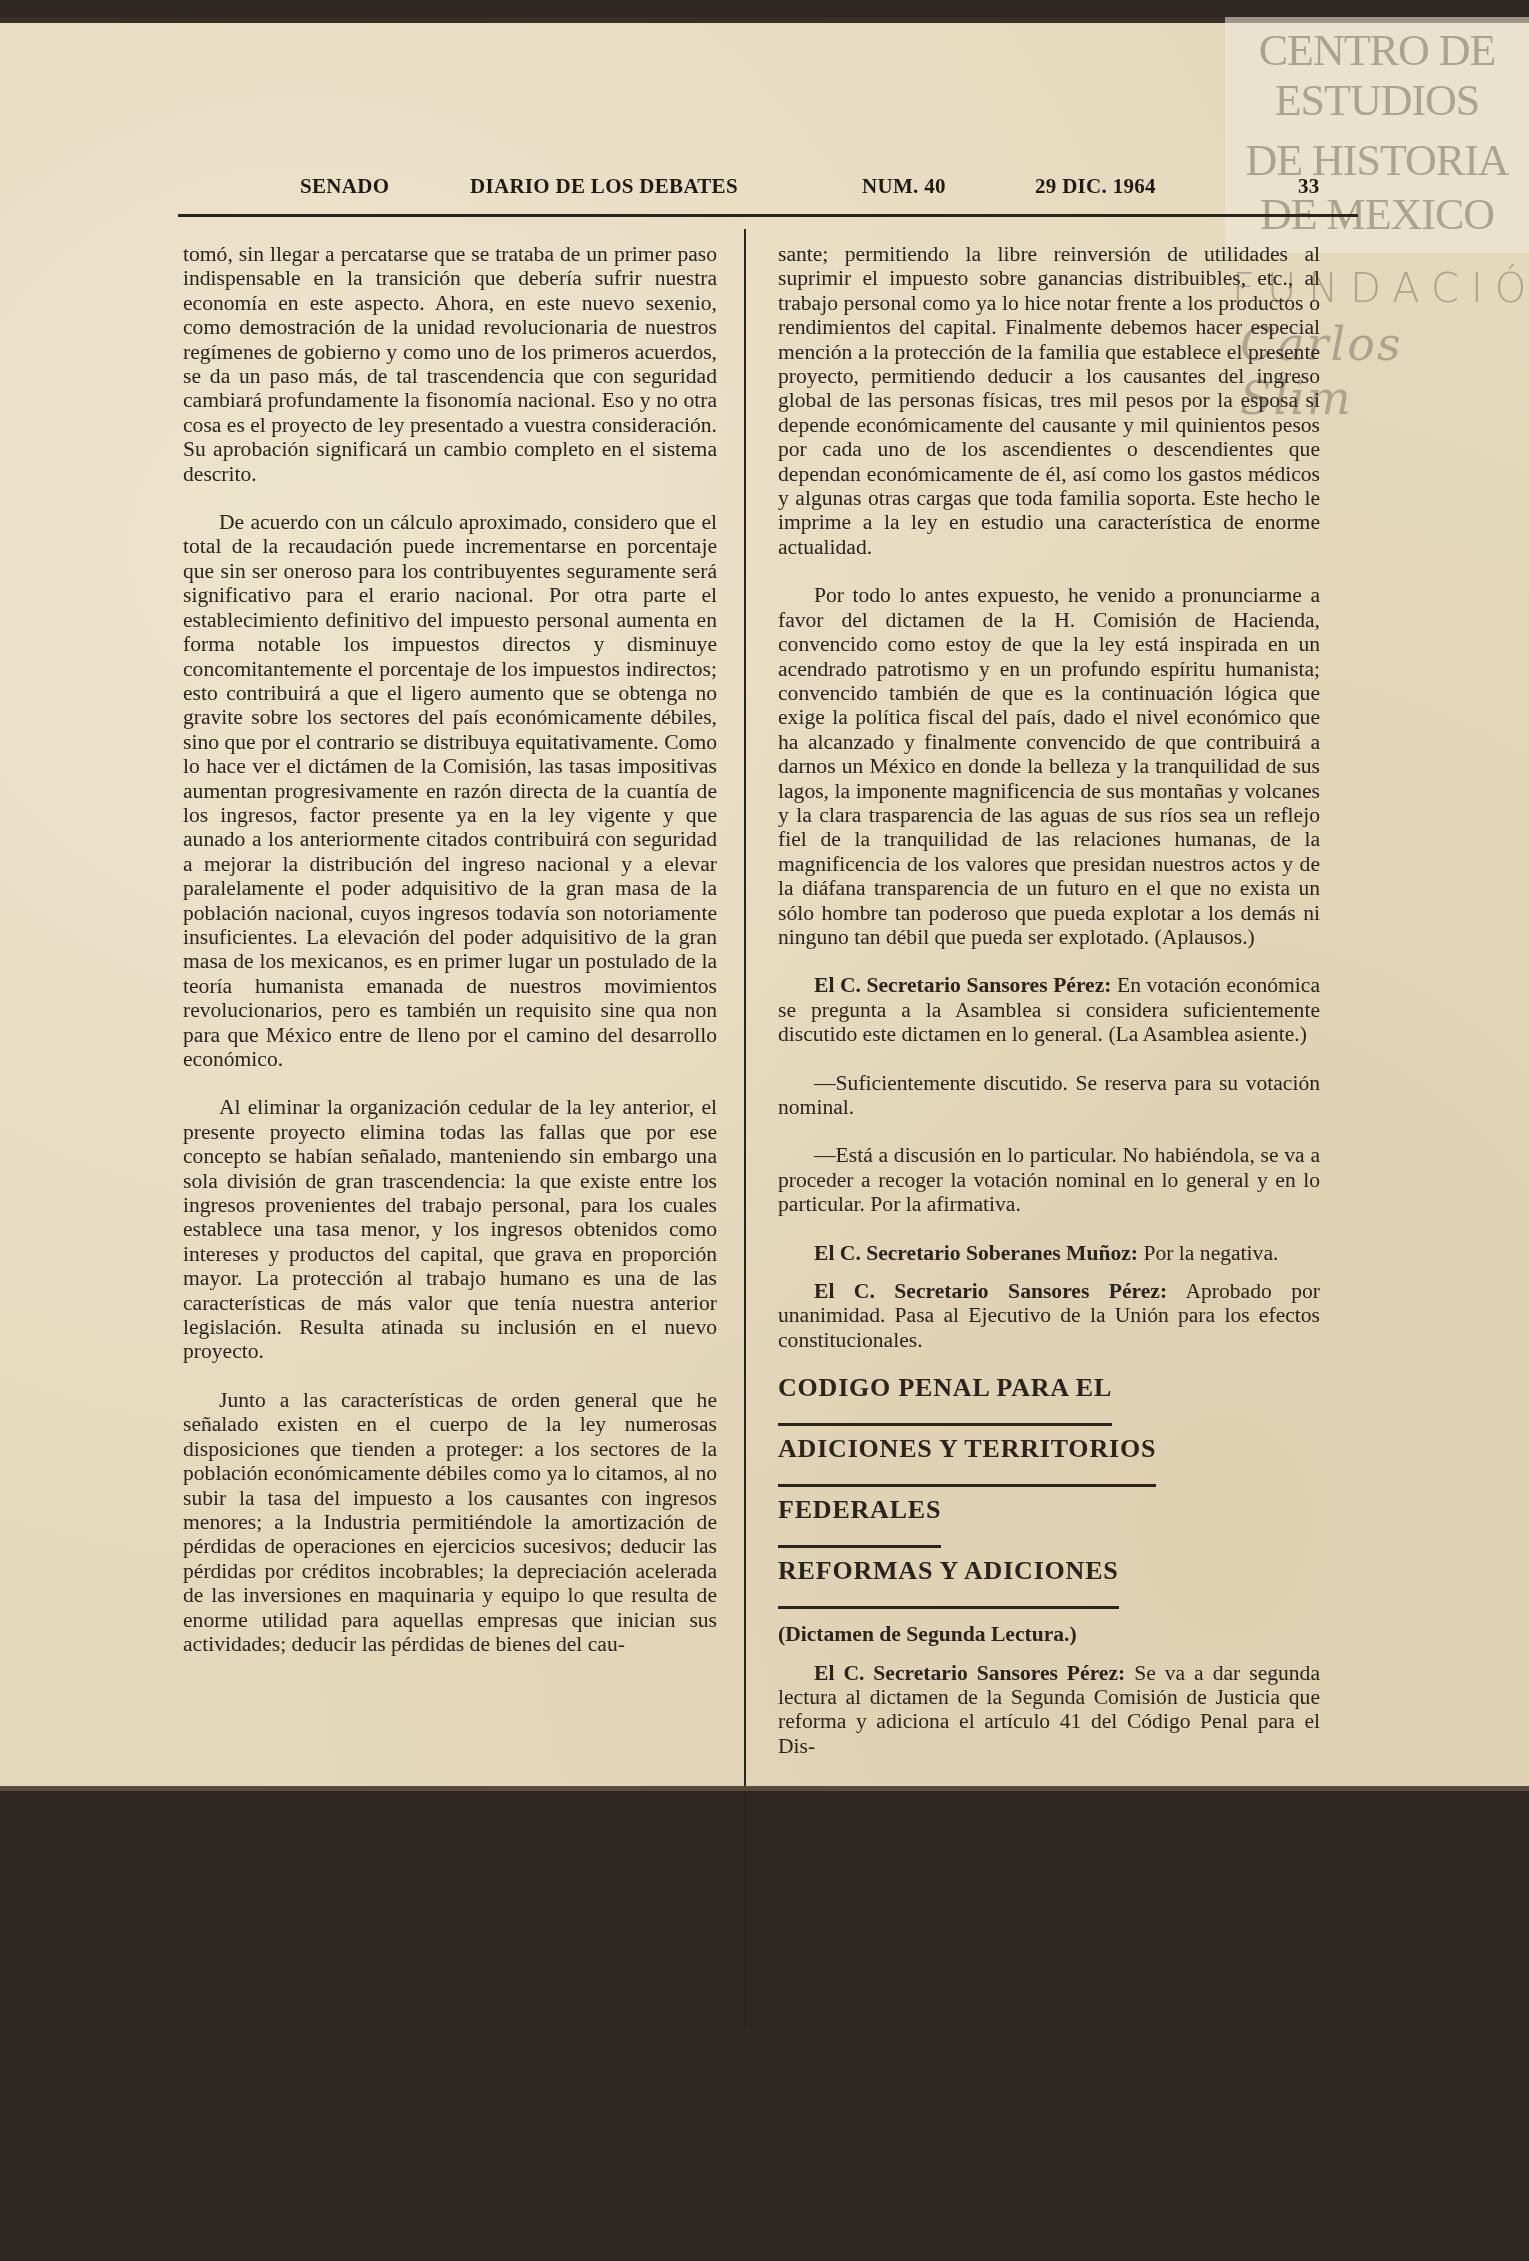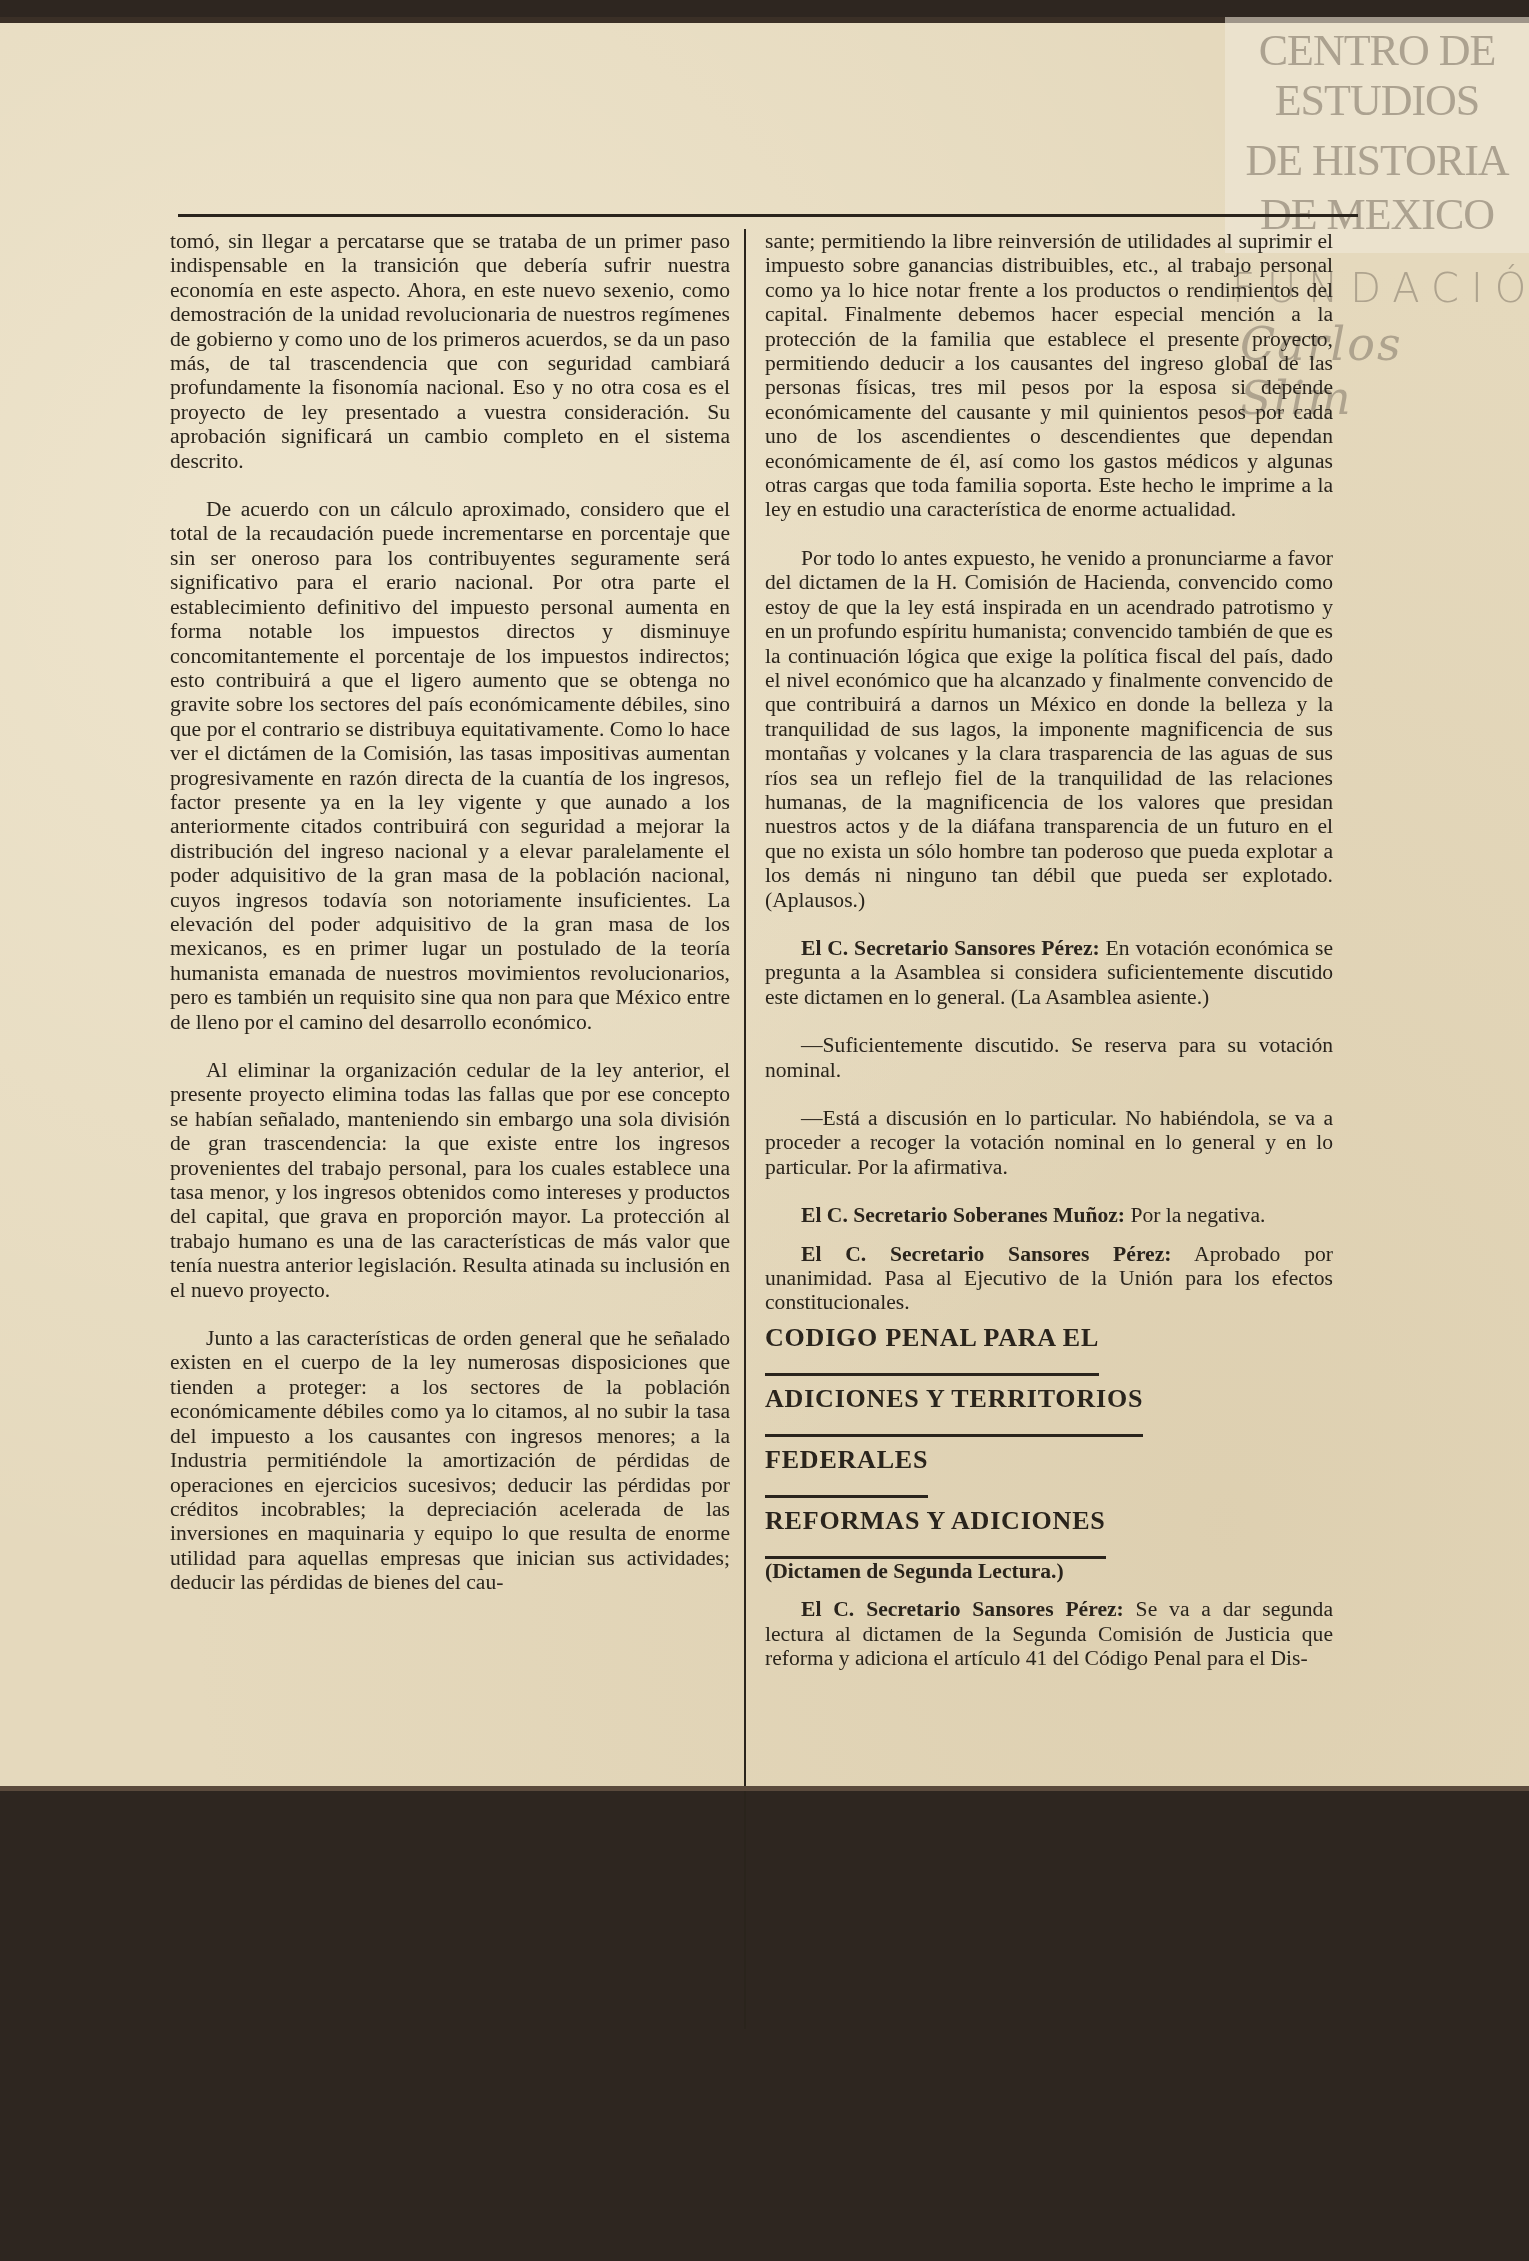--- a/index.html
+++ b/index.html
@@ -49,21 +49,21 @@
     position: absolute; left: 178px; top: 197px; width: 1180px; height: 3px;
     background: #2a241c;
   }
   .col {
     position: absolute; top: 212px;
     font-family: "Liberation Serif", serif; font-size: 21.6px; line-height: 24.4px;
     color: #2a241c; text-align: justify; hyphens: manual;
   }
   .col-left { left: 170px; width: 560px; }
   .col-right { left: 765px; width: 568px; }
-  .col p { margin: 0; }
+  .col p { margin: 13px; }
   .col p.indent { text-indent: 36px; }
   .col p.gap { margin-top: 24px; }
   .col-divider {
     position: absolute; left: 744px; top: 212px; width: 2px; height: 1800px;
     background: #2a241c;
   }
   .speaker { font-weight: bold; }
   .centered { text-align: center; }
   .section-title {
     font-family: "Liberation Serif", serif; font-weight: bold; font-size: 26px;
@@ -81,20 +81,27 @@
   <div class="page-edge-top"></div>
 
   <div class="watermark-panel"></div>
   <div class="watermark-line" style="top:12px">CENTRO DE</div>
   <div class="watermark-line" style="top:62px">ESTUDIOS</div>
   <div class="watermark-line" style="top:122px">DE HISTORIA</div>
   <div class="watermark-line" style="top:176px">DE MEXICO</div>
   <div class="wm-fundacion">FUNDACIÓN</div>
   <div class="wm-signature">Carlos Slim</div>
 
+  <div class="header">
+    <span style="left:0px">SENADO</span>
+    <span style="left:170px">DIARIO DE LOS DEBATES</span>
+    <span style="left:562px">NUM. 40</span>
+    <span style="left:735px">29 DIC. 1964</span>
+    <span style="left:998px">33</span>
+  </div>
   <div class="header-rule"></div>
 
   <div class="col col-left">
     <p>tomó, sin llegar a percatarse que se trataba de un primer paso indispensable en la transición que debería sufrir nuestra economía en este aspecto. Ahora, en este nuevo sexenio, como demostración de la unidad revolucionaria de nuestros regímenes de gobierno y como uno de los primeros acuerdos, se da un paso más, de tal trascendencia que con seguridad cambiará profundamente la fisonomía nacional. Eso y no otra cosa es el proyecto de ley presentado a vuestra consideración. Su aprobación significará un cambio completo en el sistema descrito.</p>
     <p class="indent gap">De acuerdo con un cálculo aproximado, considero que el total de la recaudación puede incrementarse en porcentaje que sin ser oneroso para los contribuyentes seguramente será significativo para el erario nacional. Por otra parte el establecimiento definitivo del impuesto personal aumenta en forma notable los impuestos directos y disminuye concomitantemente el porcentaje de los impuestos indirectos; esto contribuirá a que el ligero aumento que se obtenga no gravite sobre los sectores del país económicamente débiles, sino que por el contrario se distribuya equitativamente. Como lo hace ver el dictámen de la Comisión, las tasas impositivas aumentan progresivamente en razón directa de la cuantía de los ingresos, factor presente ya en la ley vigente y que aunado a los anteriormente citados contribuirá con seguridad a mejorar la distribución del ingreso nacional y a elevar paralelamente el poder adquisitivo de la gran masa de la población nacional, cuyos ingresos todavía son notoriamente insuficientes. La elevación del poder adquisitivo de la gran masa de los mexicanos, es en primer lugar un postulado de la teoría humanista emanada de nuestros movimientos revolucionarios, pero es también un requisito sine qua non para que México entre de lleno por el camino del desarrollo económico.</p>
     <p class="indent gap">Al eliminar la organización cedular de la ley anterior, el presente proyecto elimina todas las fallas que por ese concepto se habían señalado, manteniendo sin embargo una sola división de gran trascendencia: la que existe entre los ingresos provenientes del trabajo personal, para los cuales establece una tasa menor, y los ingresos obtenidos como intereses y productos del capital, que grava en proporción mayor. La protección al trabajo humano es una de las características de más valor que tenía nuestra anterior legislación. Resulta atinada su inclusión en el nuevo proyecto.</p>
     <p class="indent gap">Junto a las características de orden general que he señalado existen en el cuerpo de la ley numerosas disposiciones que tienden a proteger: a los sectores de la población económicamente débiles como ya lo citamos, al no subir la tasa del impuesto a los causantes con ingresos menores; a la Industria permitiéndole la amortización de pérdidas de operaciones en ejercicios sucesivos; deducir las pérdidas por créditos incobrables; la depreciación acelerada de las inversiones en maquinaria y equipo lo que resulta de enorme utilidad para aquellas empresas que inician sus actividades; deducir las pérdidas de bienes del cau-</p>
   </div>
 
   <div class="col-divider"></div>

